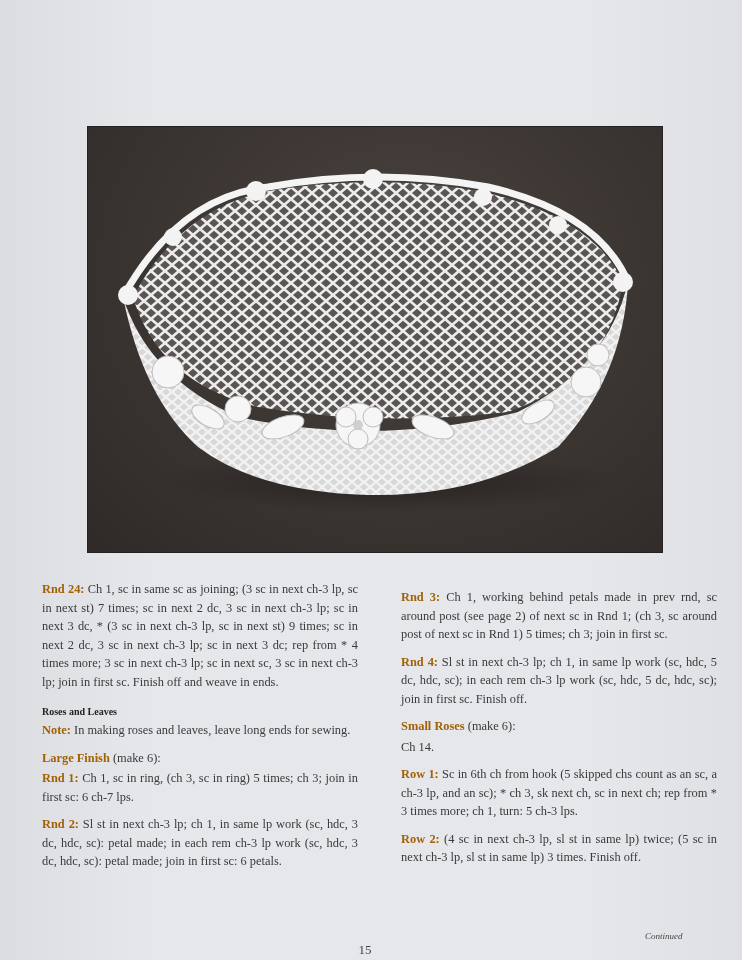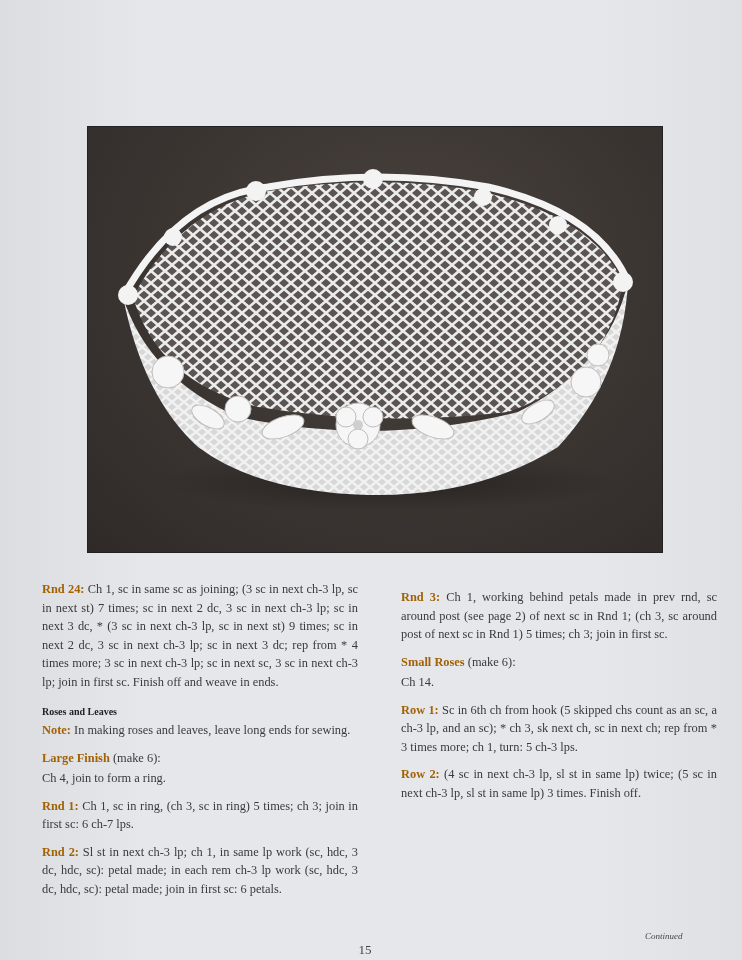--- a/index.html
+++ b/index.html
@@ -96,27 +96,27 @@
     </g>
     <circle cx="270" cy="298" r="5" fill="#cfcfcf"></circle>
   </svg>
 </div>
 
 <div class="col left">
   <p class="para"><span class="b">Rnd 24:</span><span> Ch 1, sc in same sc as joining; (3 sc in next ch-3 lp, sc in next st) 7 times; sc in next 2 dc, 3 sc in next ch-3 lp; sc in next 3 dc, * (3 sc in next ch-3 lp, sc in next st) 9 times; sc in next 2 dc, 3 sc in next ch-3 lp; sc in next 3 dc; rep from * 4 times more; 3 sc in next ch-3 lp; sc in next sc, 3 sc in next ch-3 lp; join in first sc. Finish off and weave in ends.</span></p>
   <div class="section-heading">Roses and Leaves</div>
   <p class="para"><span class="b">Note:</span><span> In making roses and leaves, leave long ends for sewing.</span></p>
   <p class="para tight"><span class="b">Large Finish</span><span> (make 6):</span></p>
-  <p class="para">Ch 4, join to form a ring.</p>
   <p class="para"><span class="b">Rnd 1:</span><span> Ch 1, sc in ring, (ch 3, sc in ring) 5 times; ch 3; join in first sc: 6 ch-7 lps.</span></p>
   <p class="para"><span class="b">Rnd 2:</span><span> Sl st in next ch-3 lp; ch 1, in same lp work (sc, hdc, 3 dc, hdc, sc): petal made; in each rem ch-3 lp work (sc, hdc, 3 dc, hdc, sc): petal made; join in first sc: 6 petals.</span></p>
 </div>
 
 <div class="col right">
   <p class="para"><span class="b">Rnd 3:</span><span> Ch 1, working behind petals made in prev rnd, sc around post (see page 2) of next sc in Rnd 1; (ch 3, sc around post of next sc in Rnd 1) 5 times; ch 3; join in first sc.</span></p>
+  <p class="para"><span class="b">Rnd 4:</span><span> Sl st in next ch-3 lp; ch 1, in same lp work (sc, hdc, 5 dc, hdc, sc); in each rem ch-3 lp work (sc, hdc, 5 dc, hdc, sc); join in first sc. Finish off.</span></p>
   <p class="para tight"><span class="b">Small Roses</span><span> (make 6):</span></p>
   <p class="para">Ch 14.</p>
   <p class="para"><span class="b">Row 1:</span><span> Sc in 6th ch from hook (5 skipped chs count as an sc, a ch-3 lp, and an sc); * ch 3, sk next ch, sc in next ch; rep from * 3 times more; ch 1, turn: 5 ch-3 lps.</span></p>
   <p class="para"><span class="b">Row 2:</span><span> (4 sc in next ch-3 lp, sl st in same lp) twice; (5 sc in next ch-3 lp, sl st in same lp) 3 times. Finish off.</span></p>
 </div>
 
 <div class="continued">Continued</div>
 <div class="page-number">15</div>
 
 </body></html>

